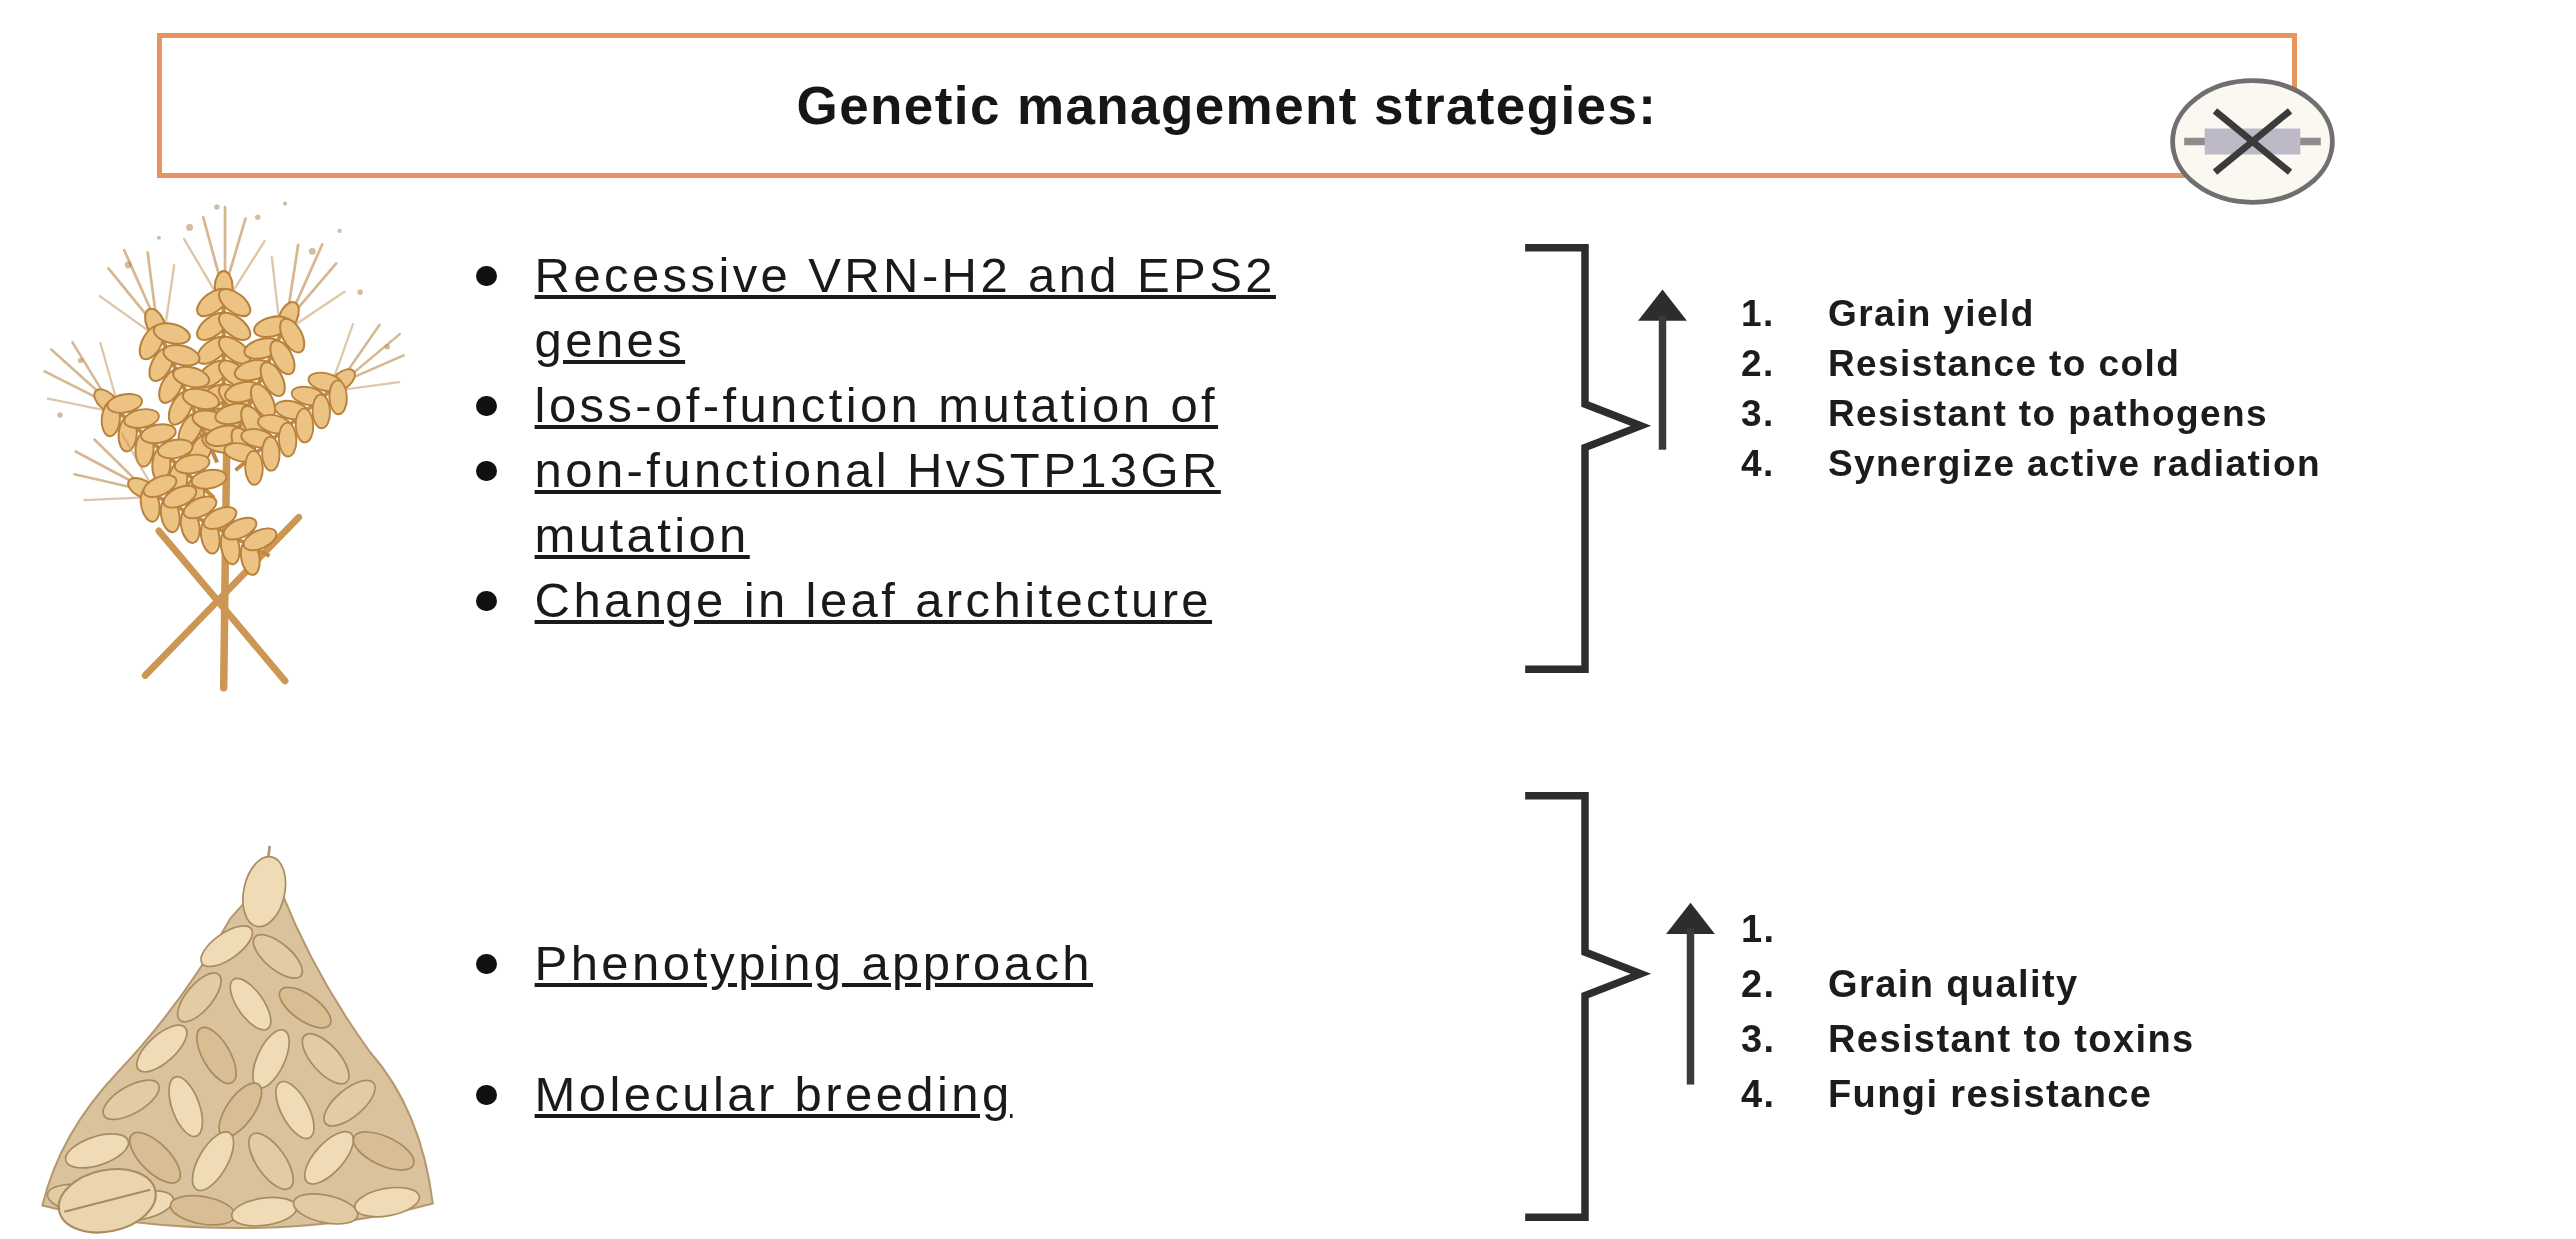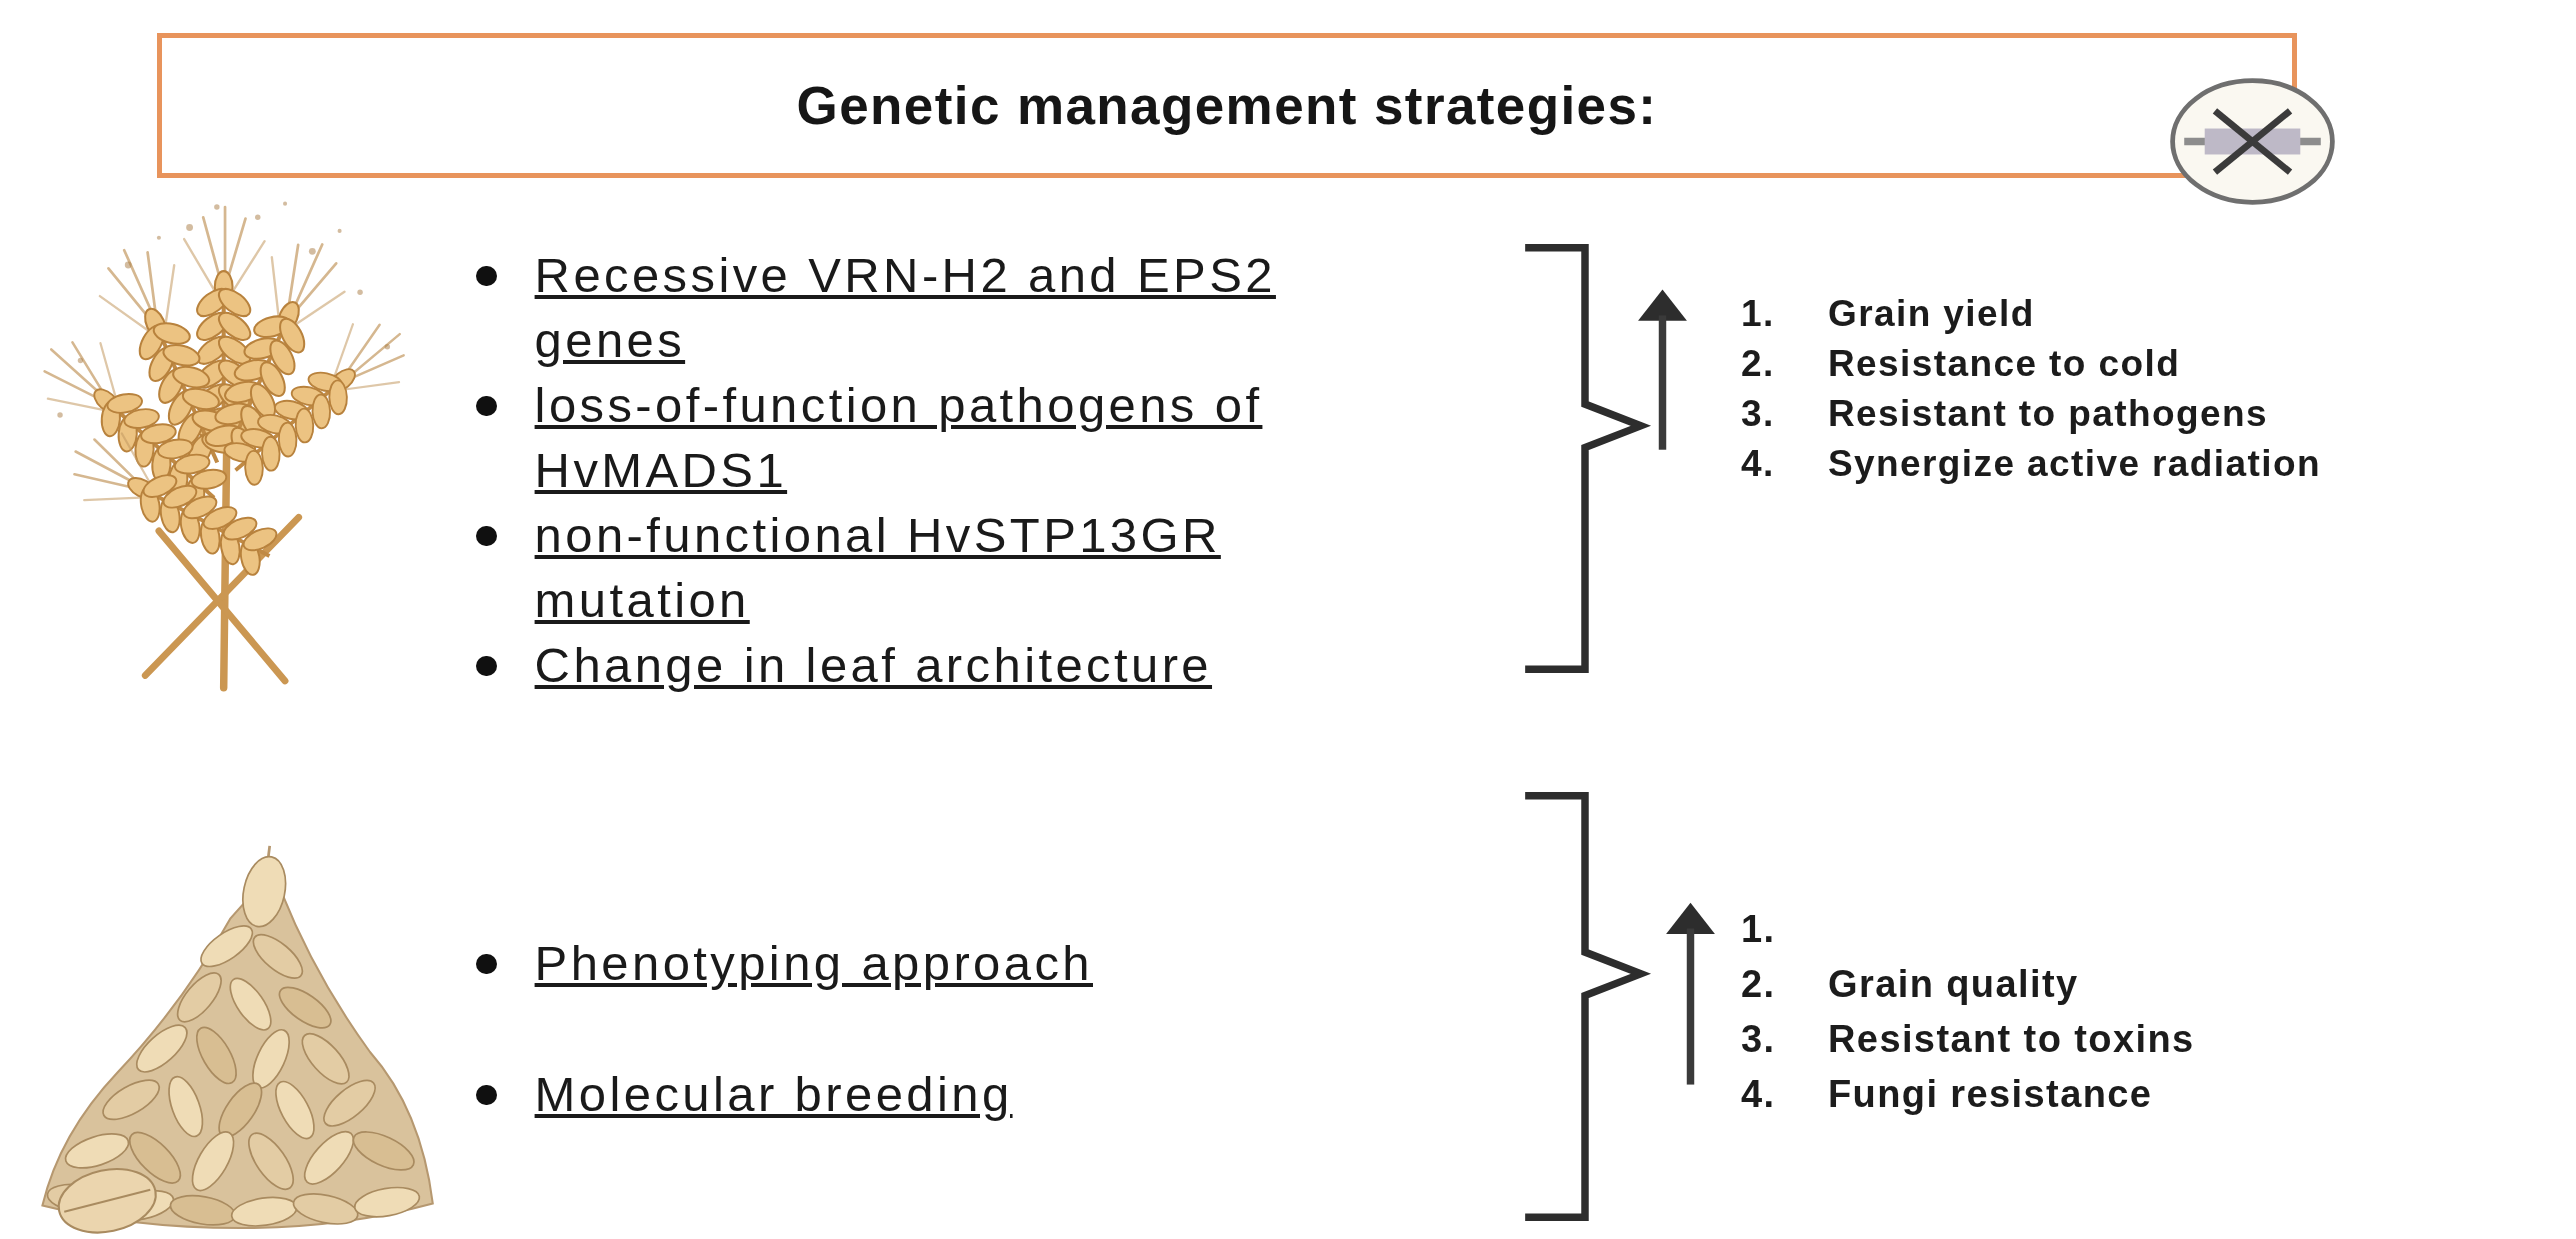--- a/index.html
+++ b/index.html
@@ -161,22 +161,21 @@
   <div class="bullet-item">
     <span class="bullet-dot"></span>
     <div class="bullet-lines">
       <div class="bline">Recessive VRN-H2 and EPS2</div>
       <div class="bline">genes</div>
     </div>
   </div>
   <div class="bullet-item">
     <span class="bullet-dot"></span>
     <div class="bullet-lines">
-      <div class="bline">loss-of-function pathogens of</div>
-      <div class="bline">HvMADS1</div>
+      <div class="bline">loss-of-function mutation of</div>
     </div>
   </div>
   <div class="bullet-item">
     <span class="bullet-dot"></span>
     <div class="bullet-lines">
       <div class="bline">non-functional HvSTP13GR</div>
       <div class="bline">mutation</div>
     </div>
   </div>
   <div class="bullet-item">

